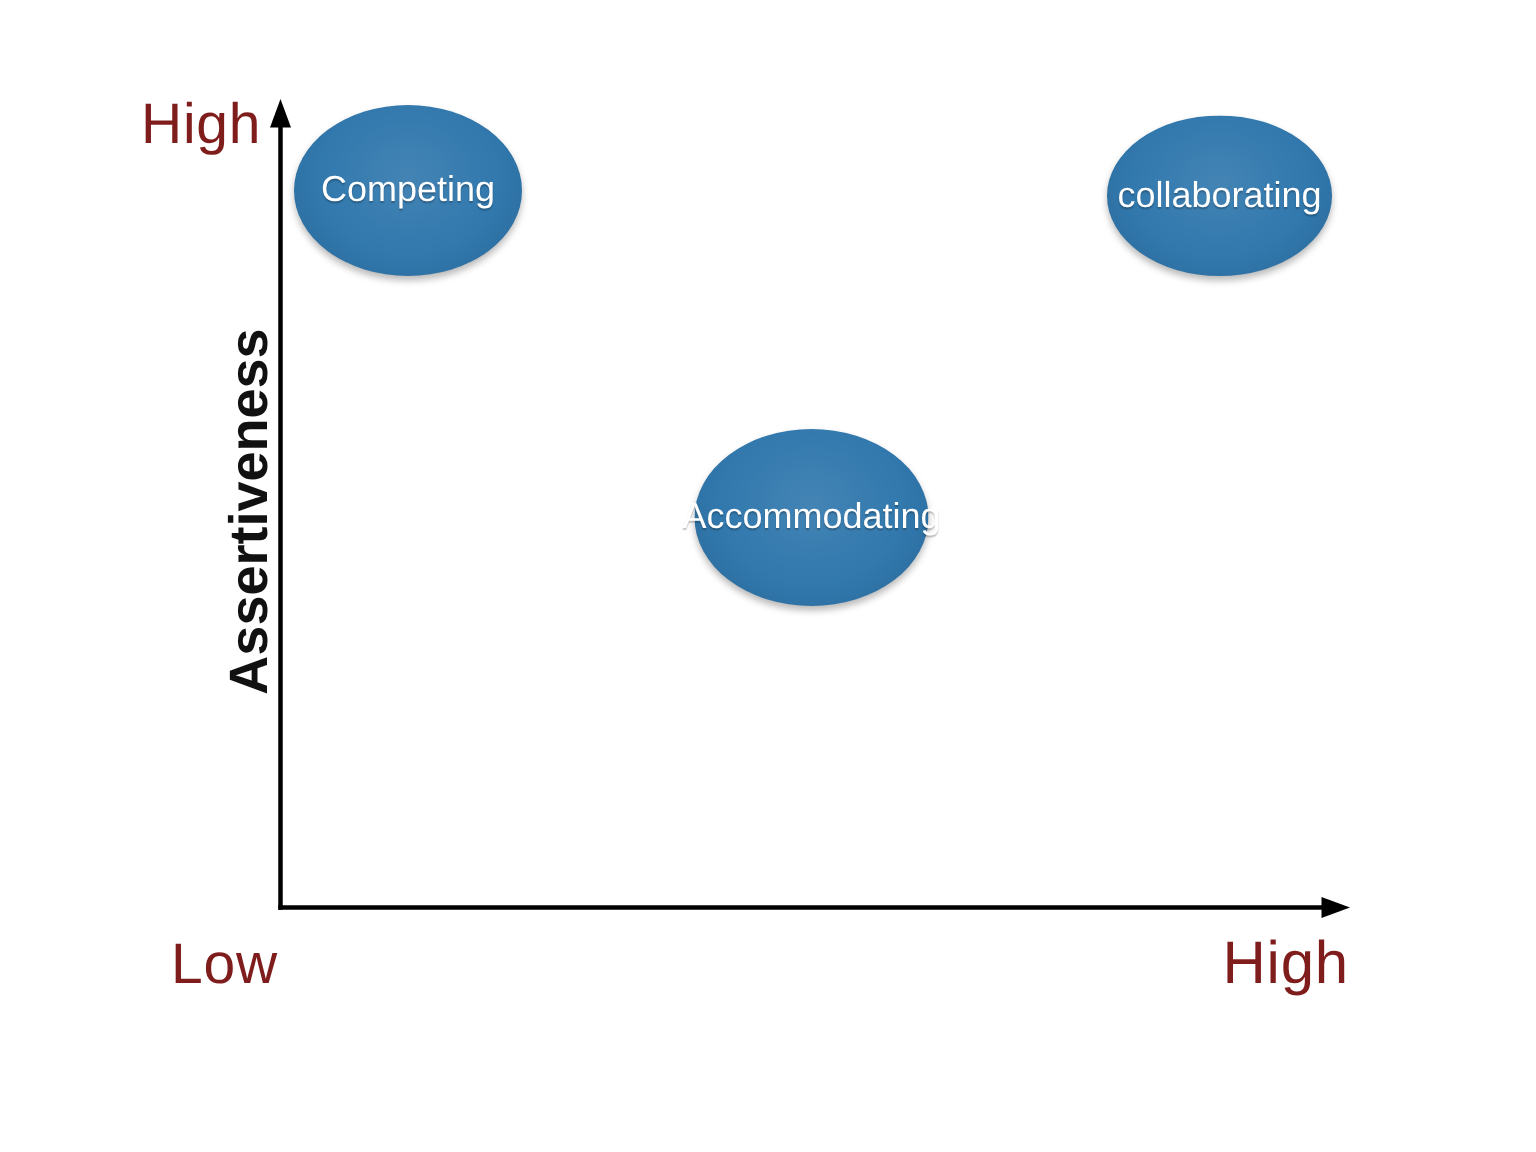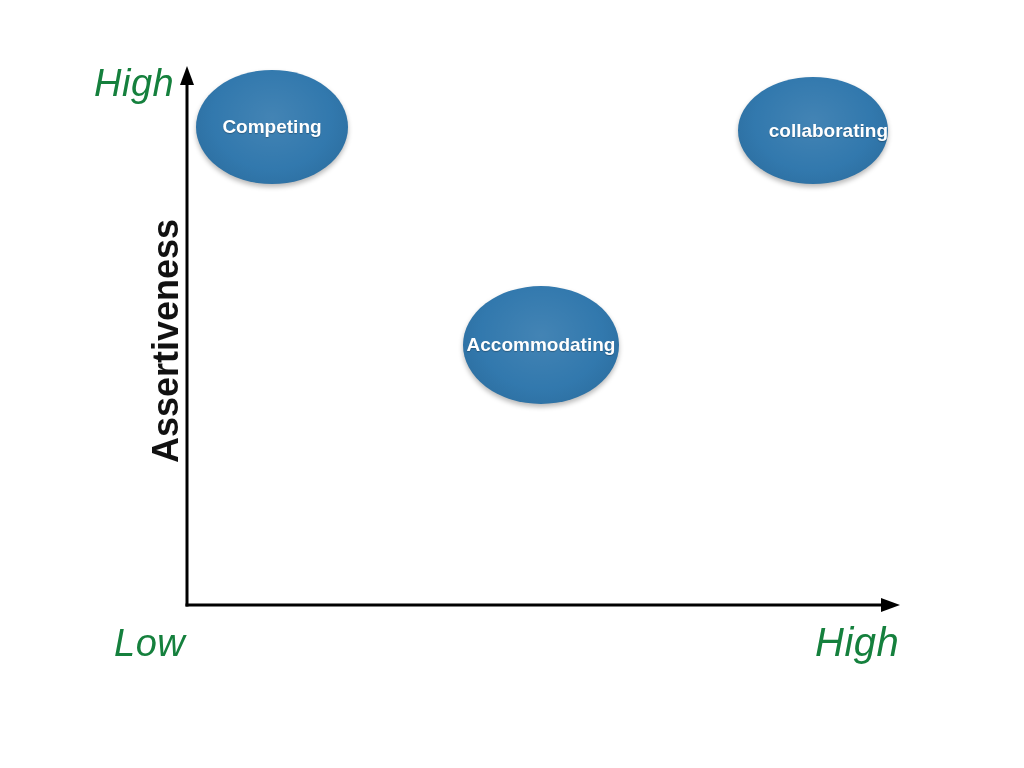--- a/index.html
+++ b/index.html
@@ -20,24 +20,23 @@
     left: 0;
     top: 0;
     width: 1024px;
     height: 768px;
   }
   .endpoint-label {
     position: absolute;
     font-size: 38px;
     font-weight: 400;
     letter-spacing: 0.5px;
-    color: #15803d;
+    color: #7f1d1d;
     line-height: 1;
     white-space: nowrap;
-    font-style: italic;
   }
   .y-high-label { left: 94px;  top: 64px;  }
   .x-low-label  { left: 114px; top: 624px; }
   .x-high-label { left: 815px; top: 622px; font-size: 40px; }
   .axis-title {
     position: absolute;
     font-size: 36px;
     font-weight: 700;
     color: #111111;
     line-height: 1;
@@ -60,28 +59,28 @@
     background: var(--node-fill, #2E76AC);
     background-image: radial-gradient(ellipse at 50% 42%,
       rgba(255,255,255,0.10) 0%, rgba(255,255,255,0.02) 55%, rgba(0,0,0,0.12) 100%);
     box-shadow: 0 3px 5px rgba(0,0,0,0.28);
     display: flex;
     align-items: center;
     justify-content: center;
   }
   .node-label {
     color: var(--node-text, #ffffff);
-    font-size: 19px;
-    font-weight: 700;
+    font-size: 24px;
+    font-weight: 400;
     text-align: center;
     text-shadow: 0 1px 1px rgba(0,0,0,0.25);
     white-space: nowrap;
   }
   .node-competing     { left: 196px; top: 70px;  width: 152px; height: 114px; }
-  .node-collaborating { left: 738px; top: 77px;  width: 150px; height: 107px; justify-content: flex-end; }
+  .node-collaborating { left: 738px; top: 77px;  width: 150px; height: 107px; }
   .node-compromising  { left: 463px; top: 286px; width: 156px; height: 118px; }
   .node-avoiding      { left: 195px; top: 486px; width: 154px; height: 112px; }
   .node-accommodating { left: 737px; top: 485px; width: 156px; height: 113px; }
 </style>
 </head>
 <body>
 
 <div class="canvas">
 
   <svg class="axes-svg" viewBox="0 0 1024 768" xmlns="http://www.w3.org/2000/svg">

